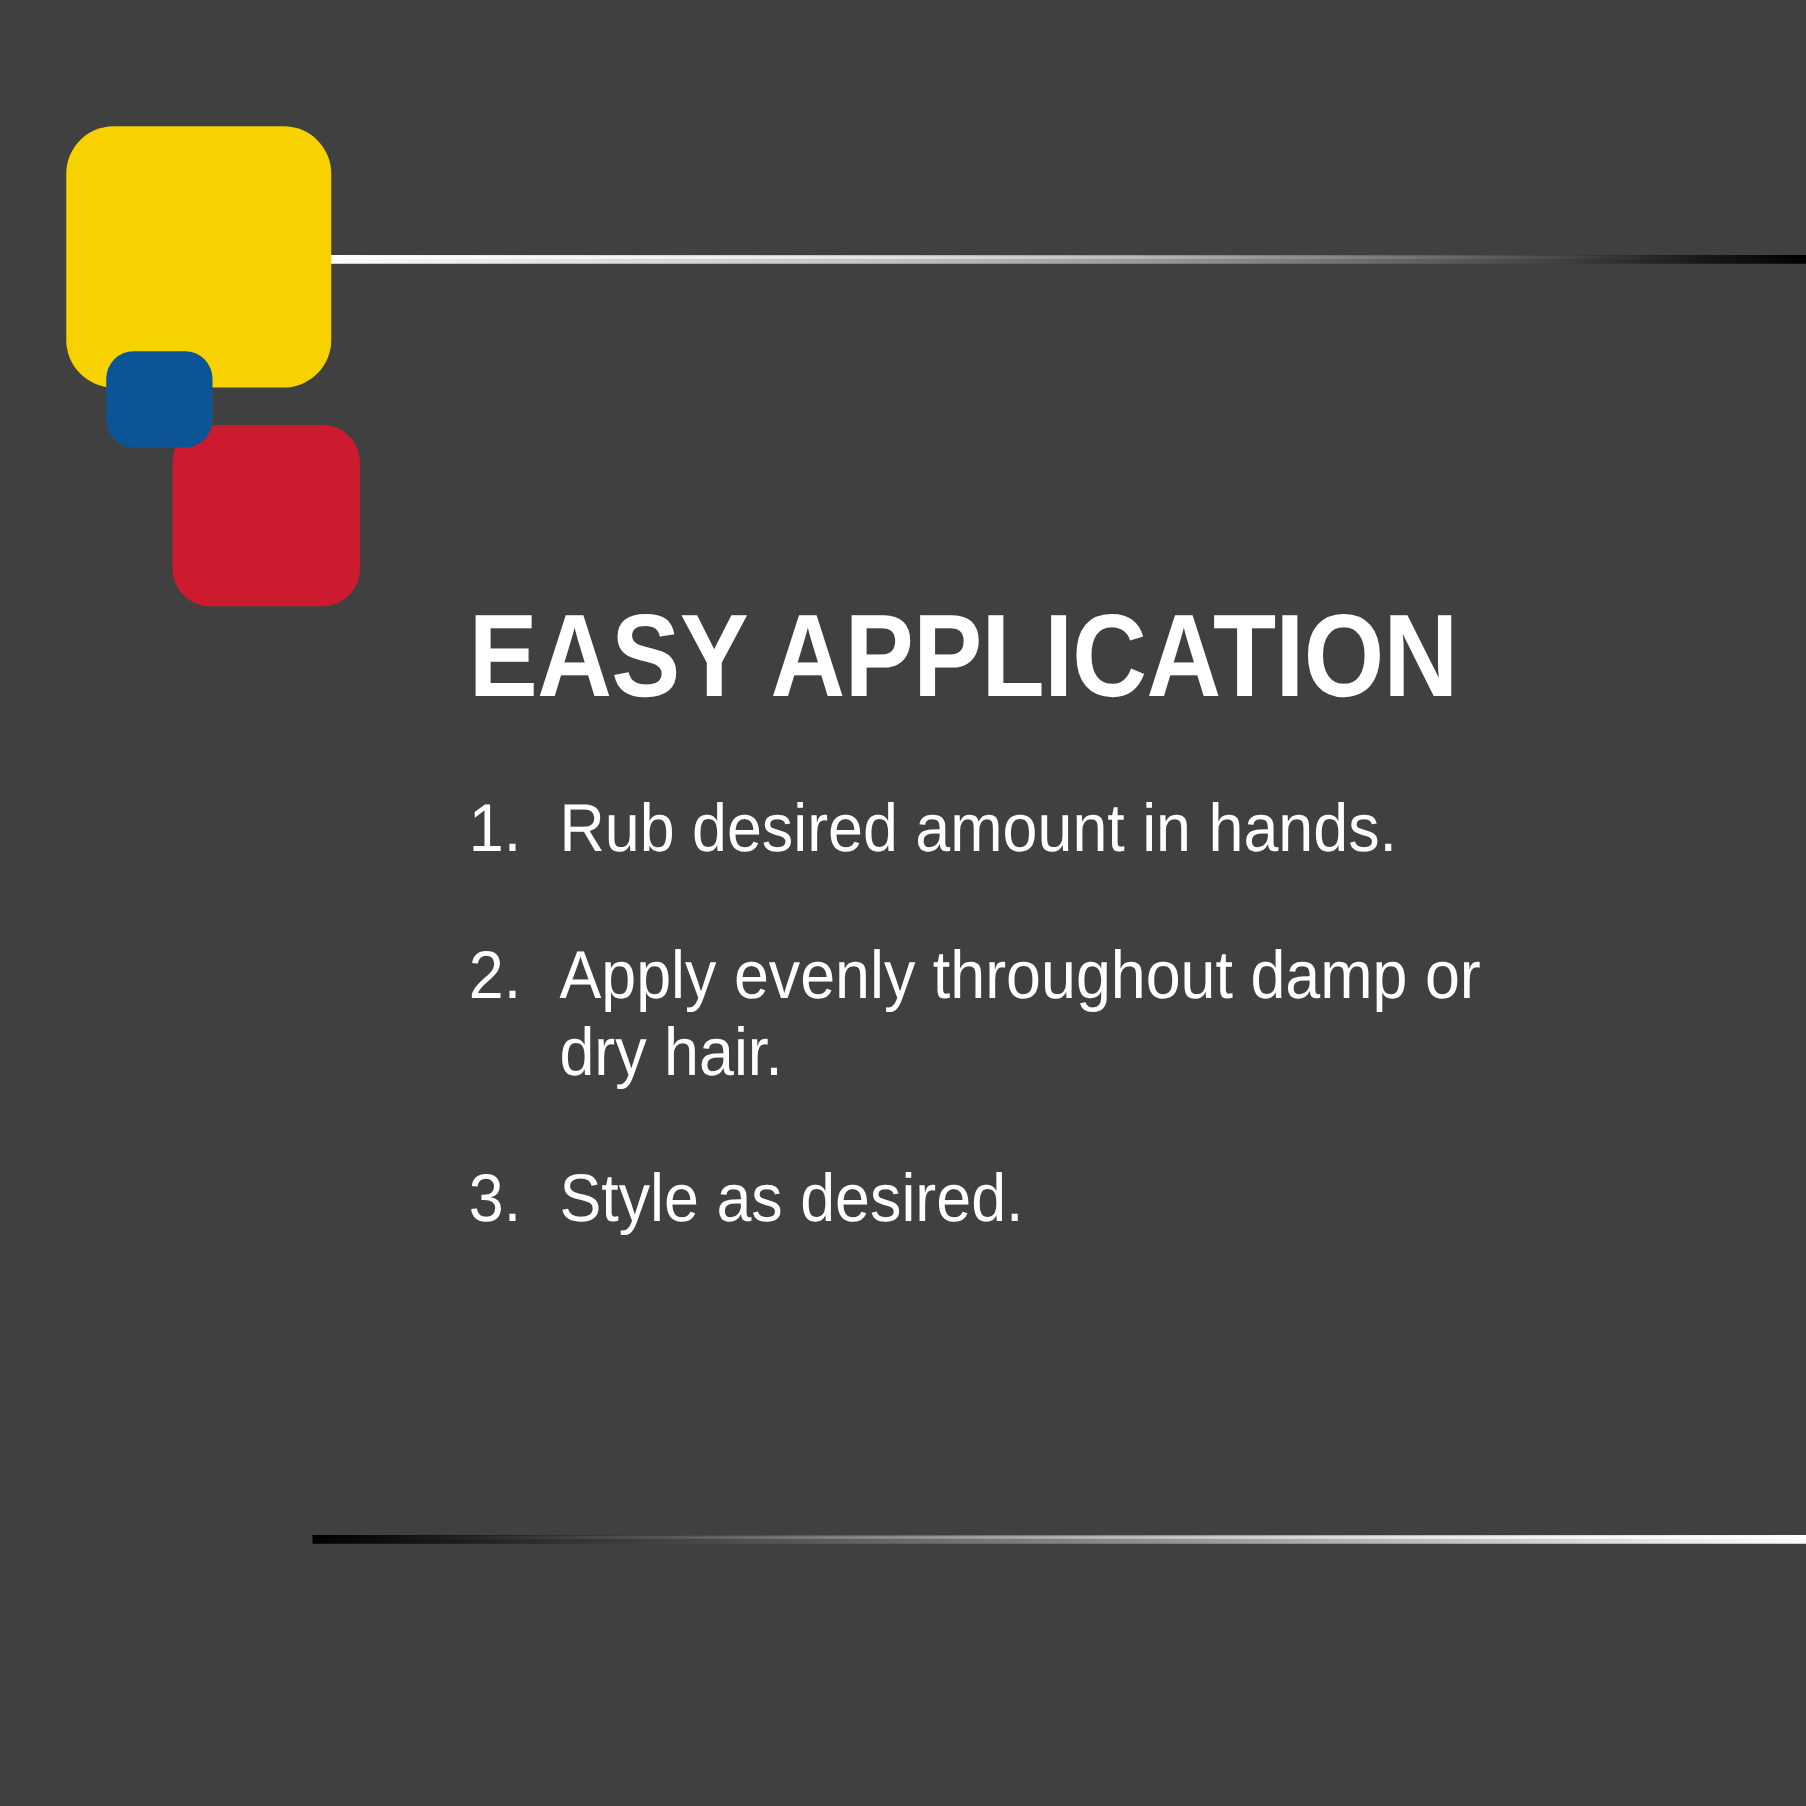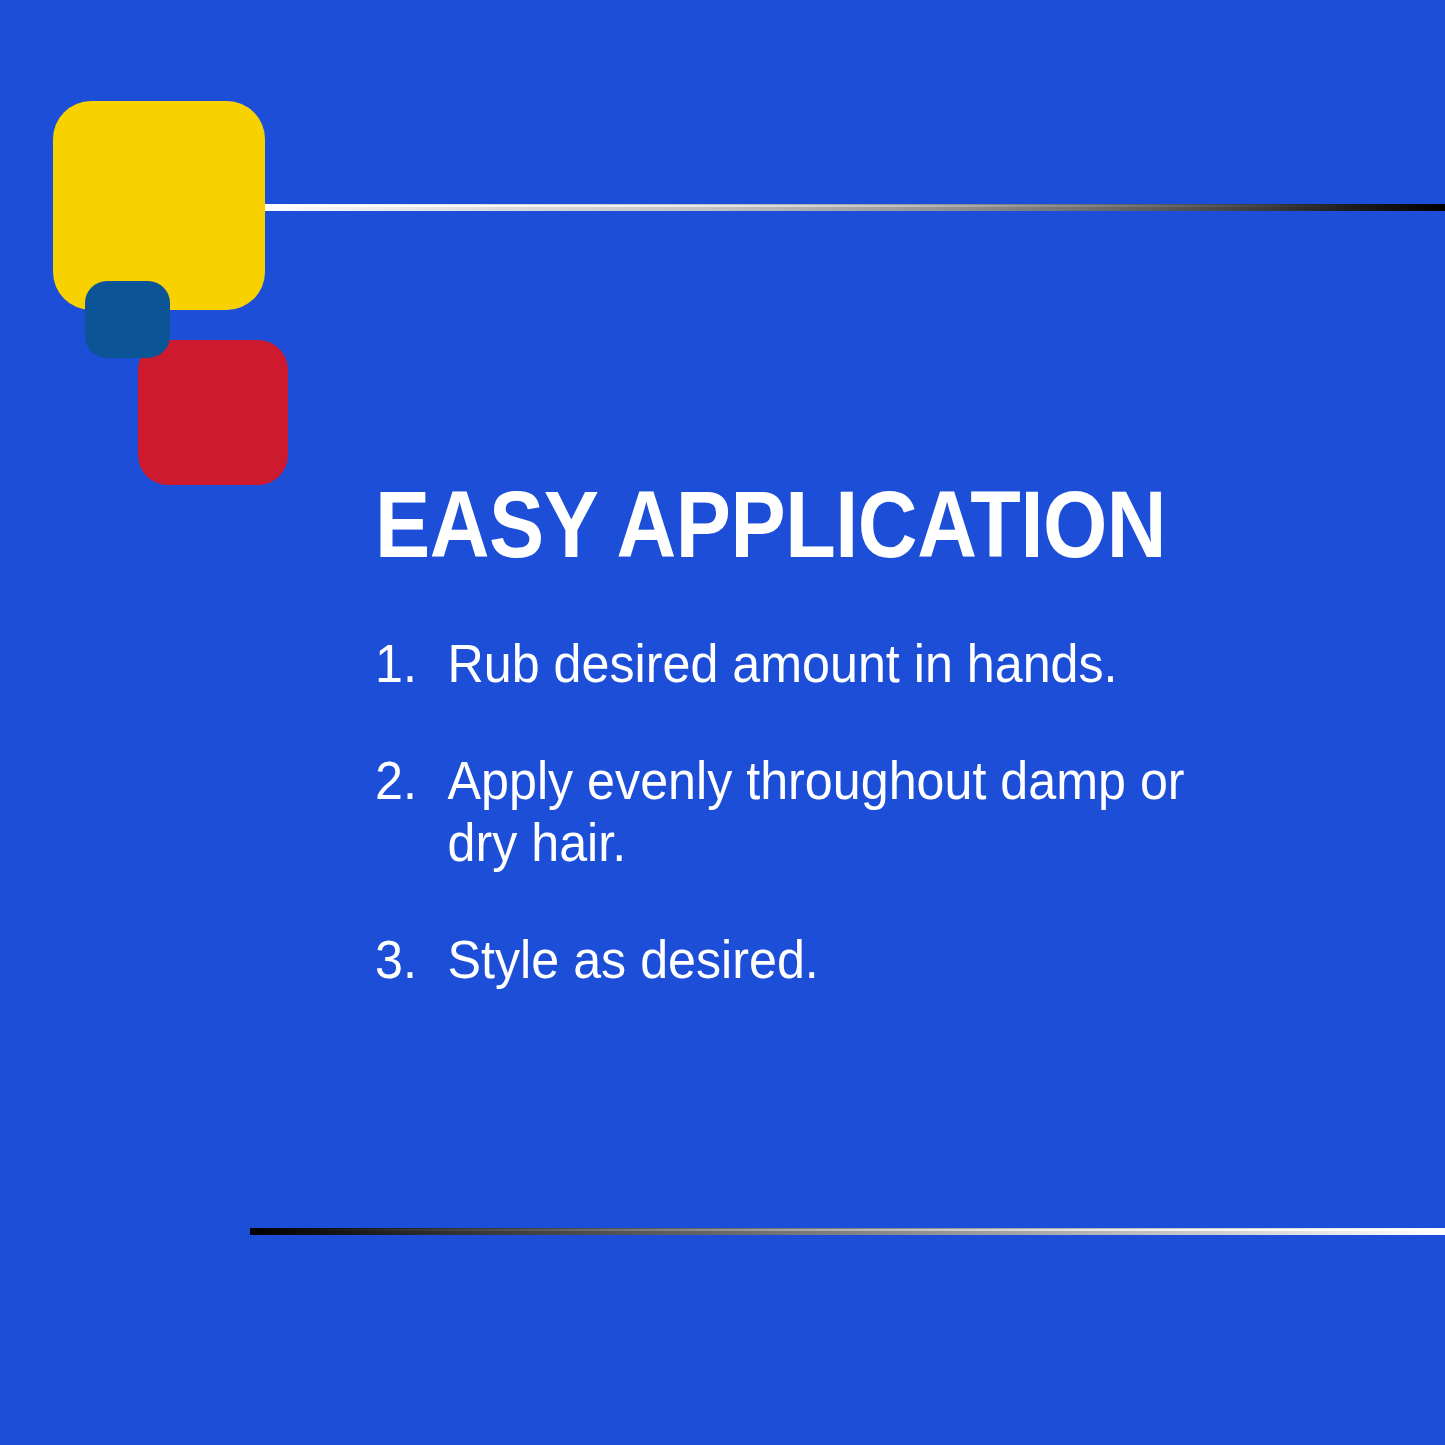--- a/index.html
+++ b/index.html
@@ -9,21 +9,21 @@
     background: #000000;
   }
   body {
     font-family: "Liberation Sans", sans-serif;
   }
 
   #stage {
     position: relative;
     width: 1445px;
     height: 1445px;
-    background: #1d4ed8;
+    background: #404040;
     overflow: hidden;
   }
 
   
   .logo-mark {
     position: absolute;
     left: 0;
     top: 0;
     width: 320px;
     height: 520px;

